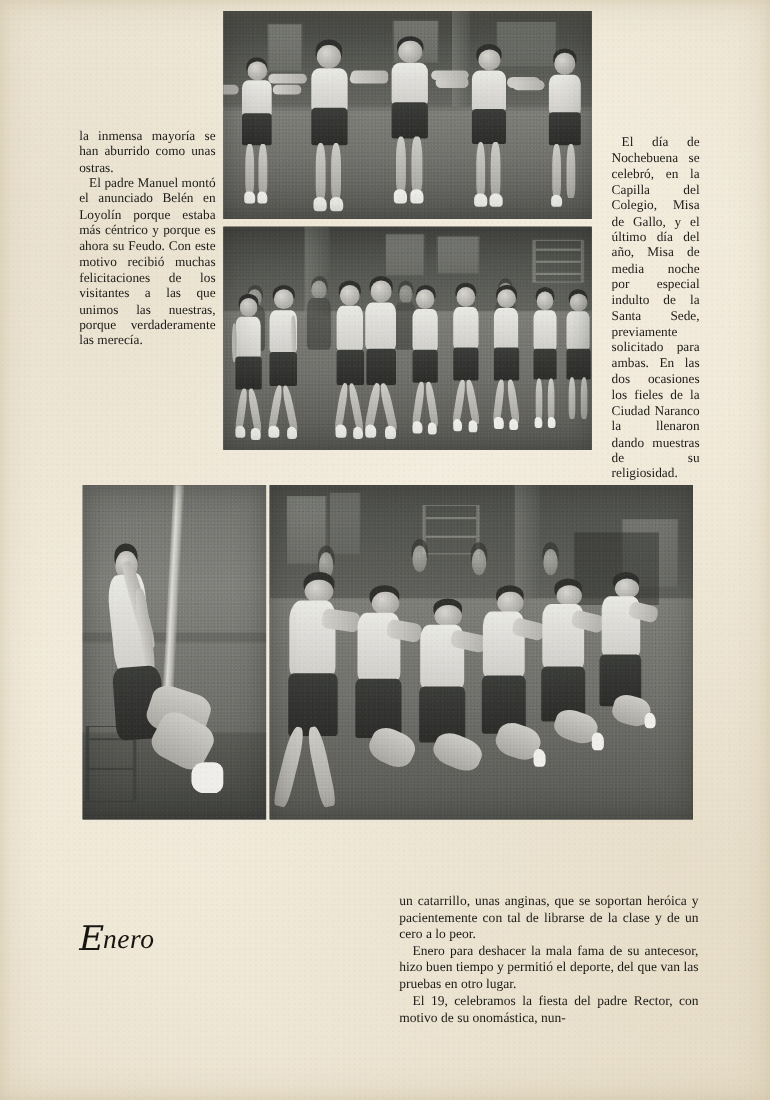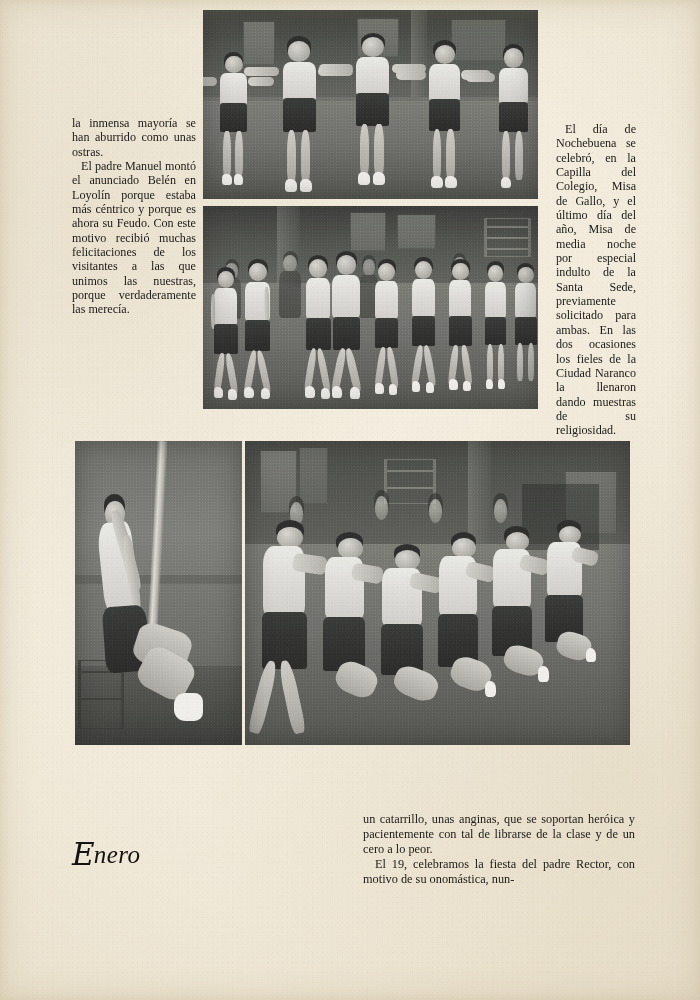--- a/index.html
+++ b/index.html
@@ -555,18 +555,19 @@
     <p>la inmensa mayoría se han aburrido como unas ostras.</p>
     <p class="ind">El padre Manuel montó el anunciado Belén en Loyolín porque estaba más céntrico y porque es ahora su Feudo. Con este motivo recibió muchas felicitaciones de los visitantes a las que unimos las nuestras, porque verdaderamente las merecía.</p>
   </div>
 
 
   <div id="enero"><span class="swash">E</span><span>nero</span></div>
 
 
   <div class="col-bottom" id="bottom-right">
     <p>un catarrillo, unas anginas, que se soportan heróica y pacientemente con tal de librarse de la clase y de un cero a lo peor.</p>
+    <p class="ind">Enero para deshacer la mala fama de su antecesor, hizo buen tiempo y permitió el deporte, del que van las pruebas en otro lugar.</p>
     <p class="ind">El 19, celebramos la fiesta del padre Rector, con motivo de su onomástica, nun-</p>
   </div>
 
   <div class="grain"></div>
   <div class="edge-shade"></div>
 </div>
 
 </body></html>

